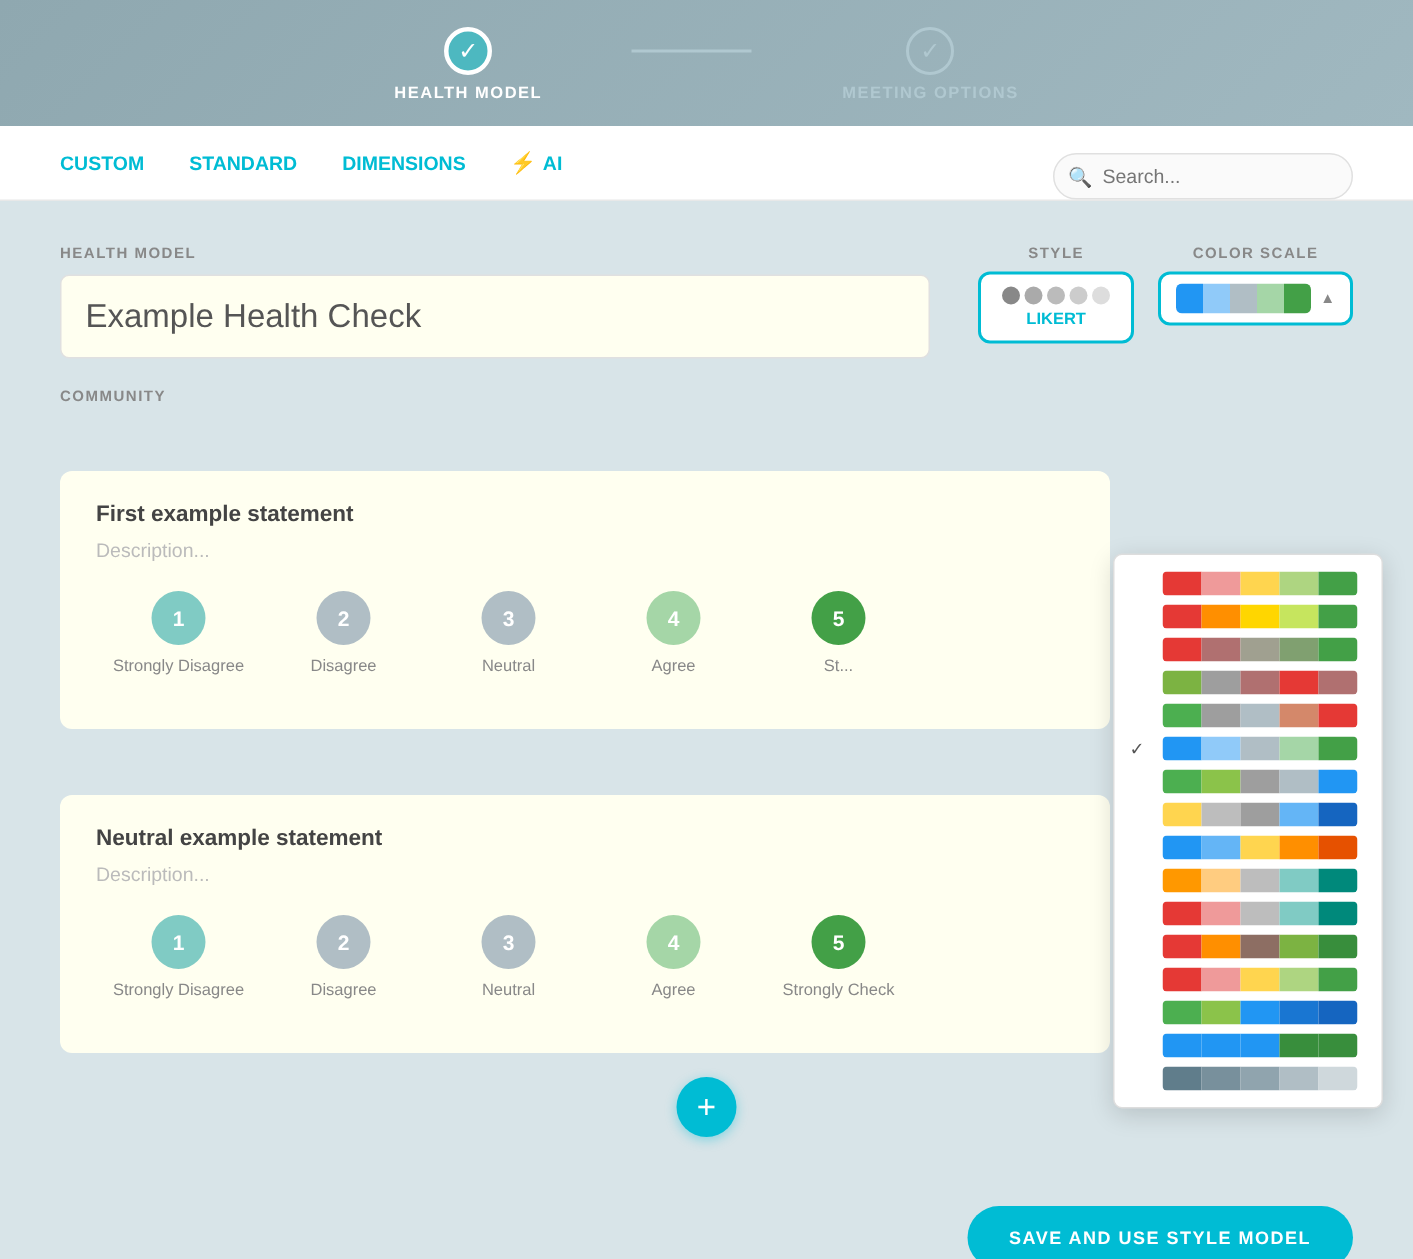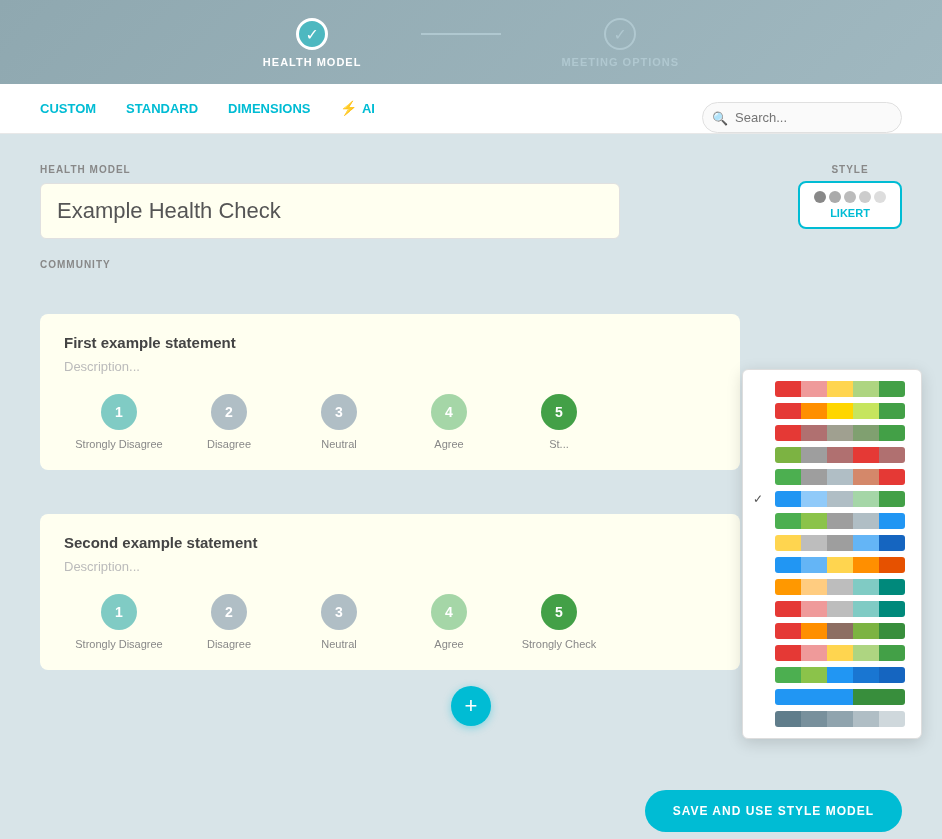--- a/index.html
+++ b/index.html
@@ -245,21 +245,21 @@
       font-size: 10px;
       font-weight: 700;
       color: #888;
       letter-spacing: 1px;
       margin-bottom: 10px;
     }
 
     .statement-card {
       background: #fffff0;
       border-radius: 8px;
-      padding: 20px 24px 20px;
+      padding: 20px 24px 36px;
       margin-bottom: 16px;
       max-width: 700px;
       margin-top: 44px;
     }
     .statement-title {
       font-size: 15px;
       font-weight: 700;
       color: #444;
       margin-bottom: 8px;
     }
@@ -389,20 +389,33 @@
             <div class="style-dot style-dot-1"></div>
             <div class="style-dot style-dot-2"></div>
             <div class="style-dot style-dot-3"></div>
             <div class="style-dot style-dot-4"></div>
             <div class="style-dot style-dot-5"></div>
           </div>
           <div class="style-name">LIKERT</div>
         </div>
       </div>
 
+      <div class="color-scale-section">
+        <div class="section-label">COLOR SCALE</div>
+        <div class="color-scale-btn">
+          <div class="color-bar-selected">
+            <div class="color-seg" style="background:#2196f3;"></div>
+            <div class="color-seg" style="background:#90caf9;"></div>
+            <div class="color-seg" style="background:#b0bec5;"></div>
+            <div class="color-seg" style="background:#a5d6a7;"></div>
+            <div class="color-seg" style="background:#43a047;"></div>
+          </div>
+          <span class="chevron-down">▲</span>
+        </div>
+      </div>
     </div>
   </div>
 
   <div class="color-scale-dropdown" id="color-dropdown">
 
     <div class="color-scale-row">
       <span class="check-mark"></span>
       <div class="mini-bar">
         <div class="mini-seg" style="background:#e53935;"></div>
         <div class="mini-seg" style="background:#ef9a9a;"></div>
@@ -586,21 +599,21 @@
         <span class="likert-label">Agree</span>
       </div>
       <div class="likert-item">
         <div class="likert-circle" style="background:#43a047;">5</div>
         <span class="likert-label">St...</span>
       </div>
     </div>
   </div>
 
   <div class="statement-card">
-    <div class="statement-title">Second example statement</div>
+    <div class="statement-title">Neutral example statement</div>
     <div class="statement-desc">Description...</div>
     <div class="likert-scale">
       <div class="likert-item">
         <div class="likert-circle" style="background:#80cbc4;">1</div>
         <span class="likert-label">Strongly Disagree</span>
       </div>
       <div class="likert-item">
         <div class="likert-circle" style="background:#b0bec5;">2</div>
         <span class="likert-label">Disagree</span>
       </div>

